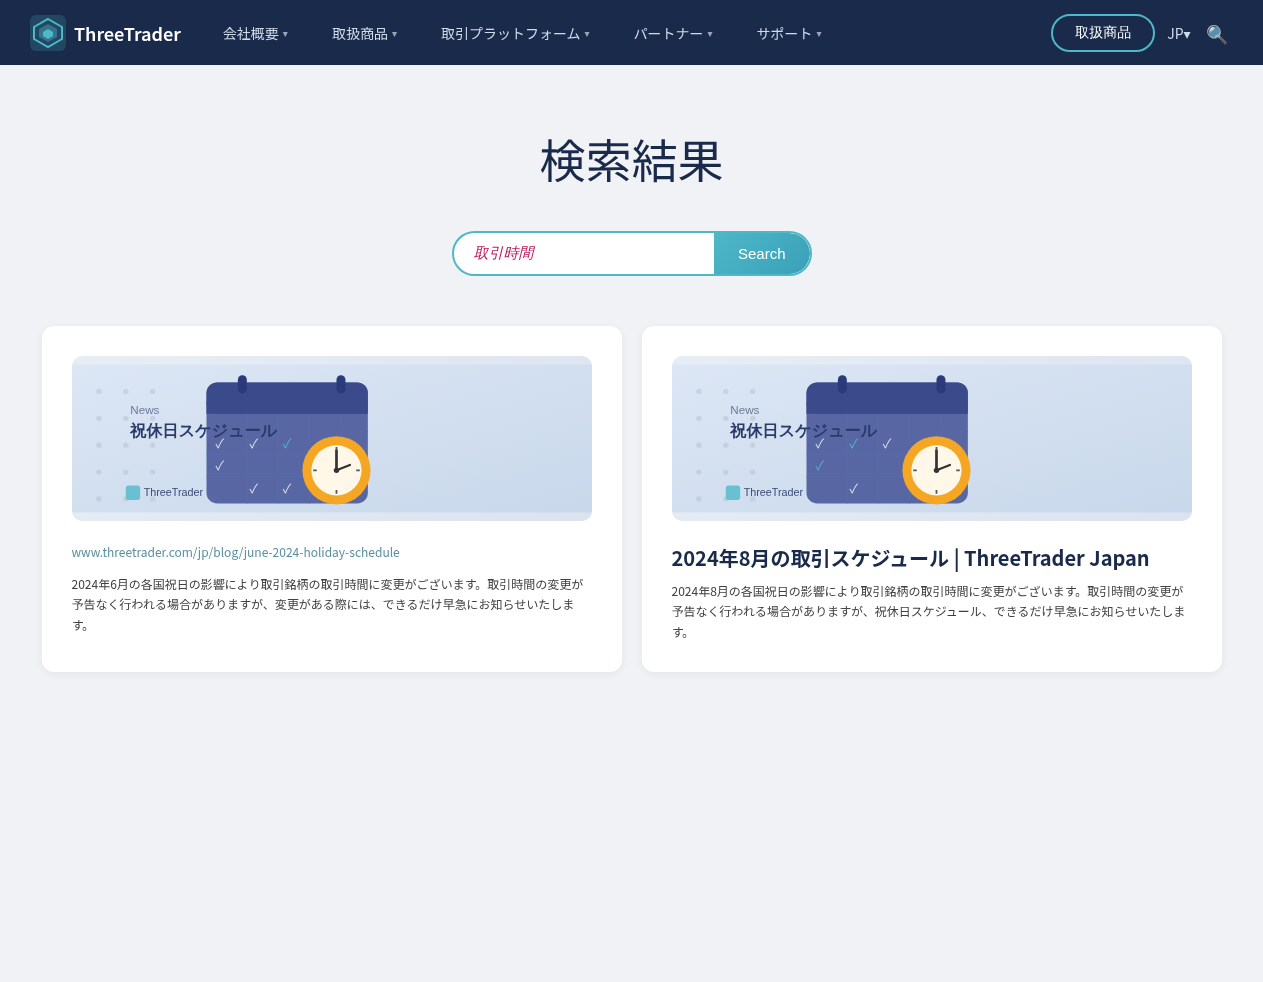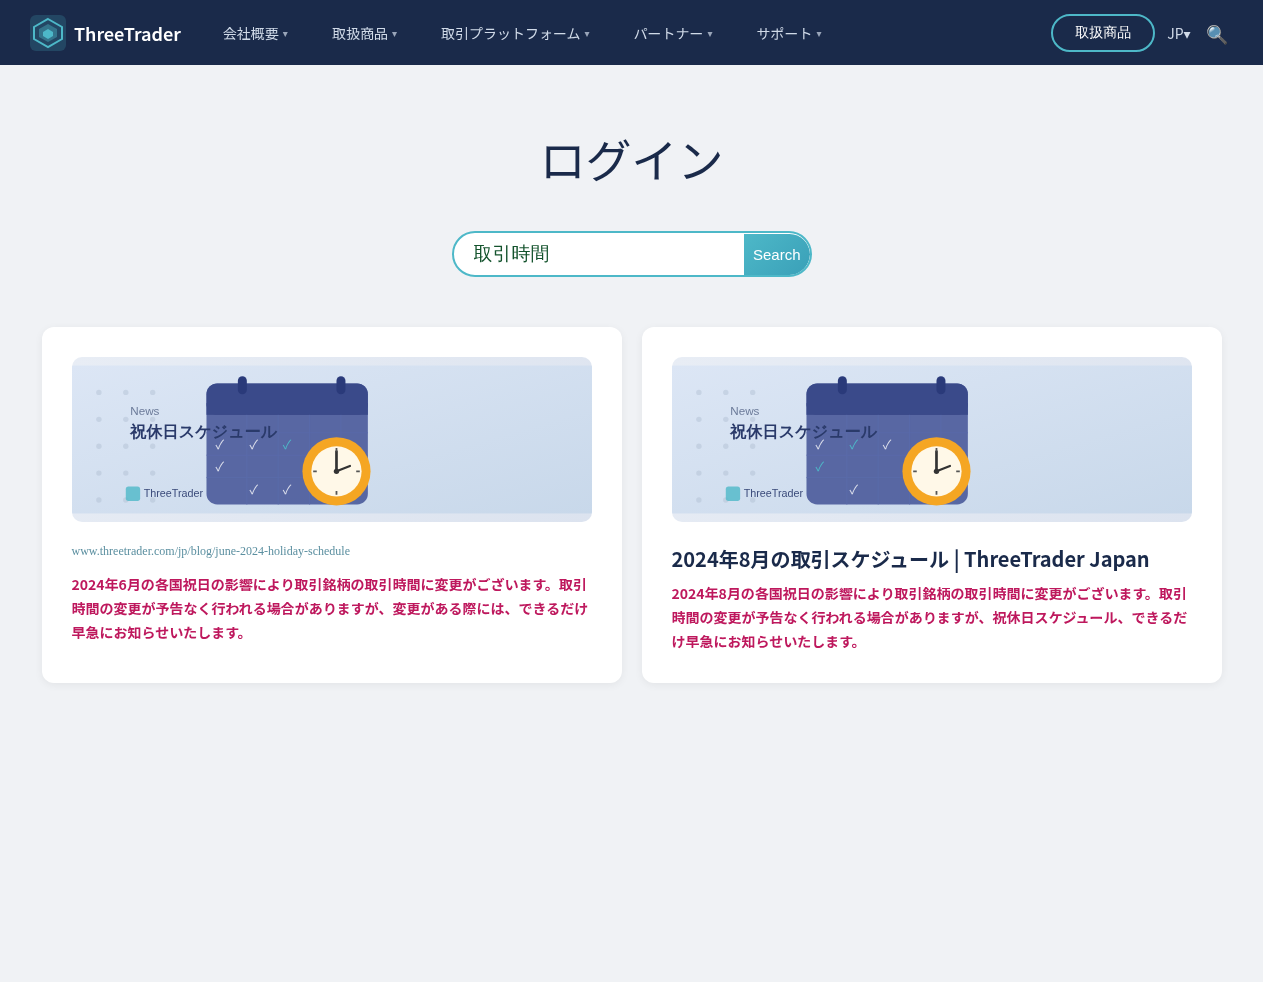--- a/index.html
+++ b/index.html
@@ -137,35 +137,36 @@
       border-radius: 30px;
       overflow: hidden;
       width: 360px;
       padding-left: 20px;
     }
 
     .search-input {
       flex: 1;
       border: none;
       outline: none;
-      font-size: 19px;
-      color: #14532d;
+      font-size: 15px;
+      color: #be185d;
       background: transparent;
       padding: 10px 0;
+      font-style: italic;
     }
 
     .search-input::placeholder {
       color: #aaa;
     }
 
     .search-btn {
       background: linear-gradient(135deg, #4db8c8, #3aa0b8);
       border: none;
       color: #ffffff;
-      padding: 12px 9px;
+      padding: 12px 24px;
       font-size: 15px;
       cursor: pointer;
       border-radius: 0 28px 28px 0;
       white-space: nowrap;
     }
 
     
     .cards-grid {
       display: grid;
       grid-template-columns: 1fr 1fr;
@@ -202,28 +203,26 @@
       color: #1a2a4a;
       line-height: 1.5;
       margin-bottom: 8px;
     }
 
     .card-url {
       font-size: 12px;
       color: #5b8fa0;
       margin-bottom: 14px;
       word-break: break-all;
-      font-family: Liberation Serif, serif;
     }
 
     .card-description {
-      font-size: 14px;
-      color: #be185d;
+      font-size: 12px;
+      color: #404040;
       line-height: 1.7;
-      font-weight: bold;
     }
 
     
     .calendar-illustration {
       width: 100%;
       height: 100%;
     }
   </style>
 </head>
 <body>
@@ -268,21 +267,21 @@
       <span>JP</span>
       <span>▾</span>
     </div>
     <span class="search-icon-header">🔍</span>
   </div>
 </header>
 
 <main class="main-content">
 
   <div class="page-title-section">
-    <h1 class="page-title">ログイン</h1>
+    <h1 class="page-title">検索結果</h1>
   </div>
 
   <div class="search-bar-wrapper">
     <div class="search-bar">
       <input type="text" class="search-input" value="取引時間" style="">
       <button class="search-btn">Search</button>
     </div>
   </div>
 
   <div class="cards-grid">

